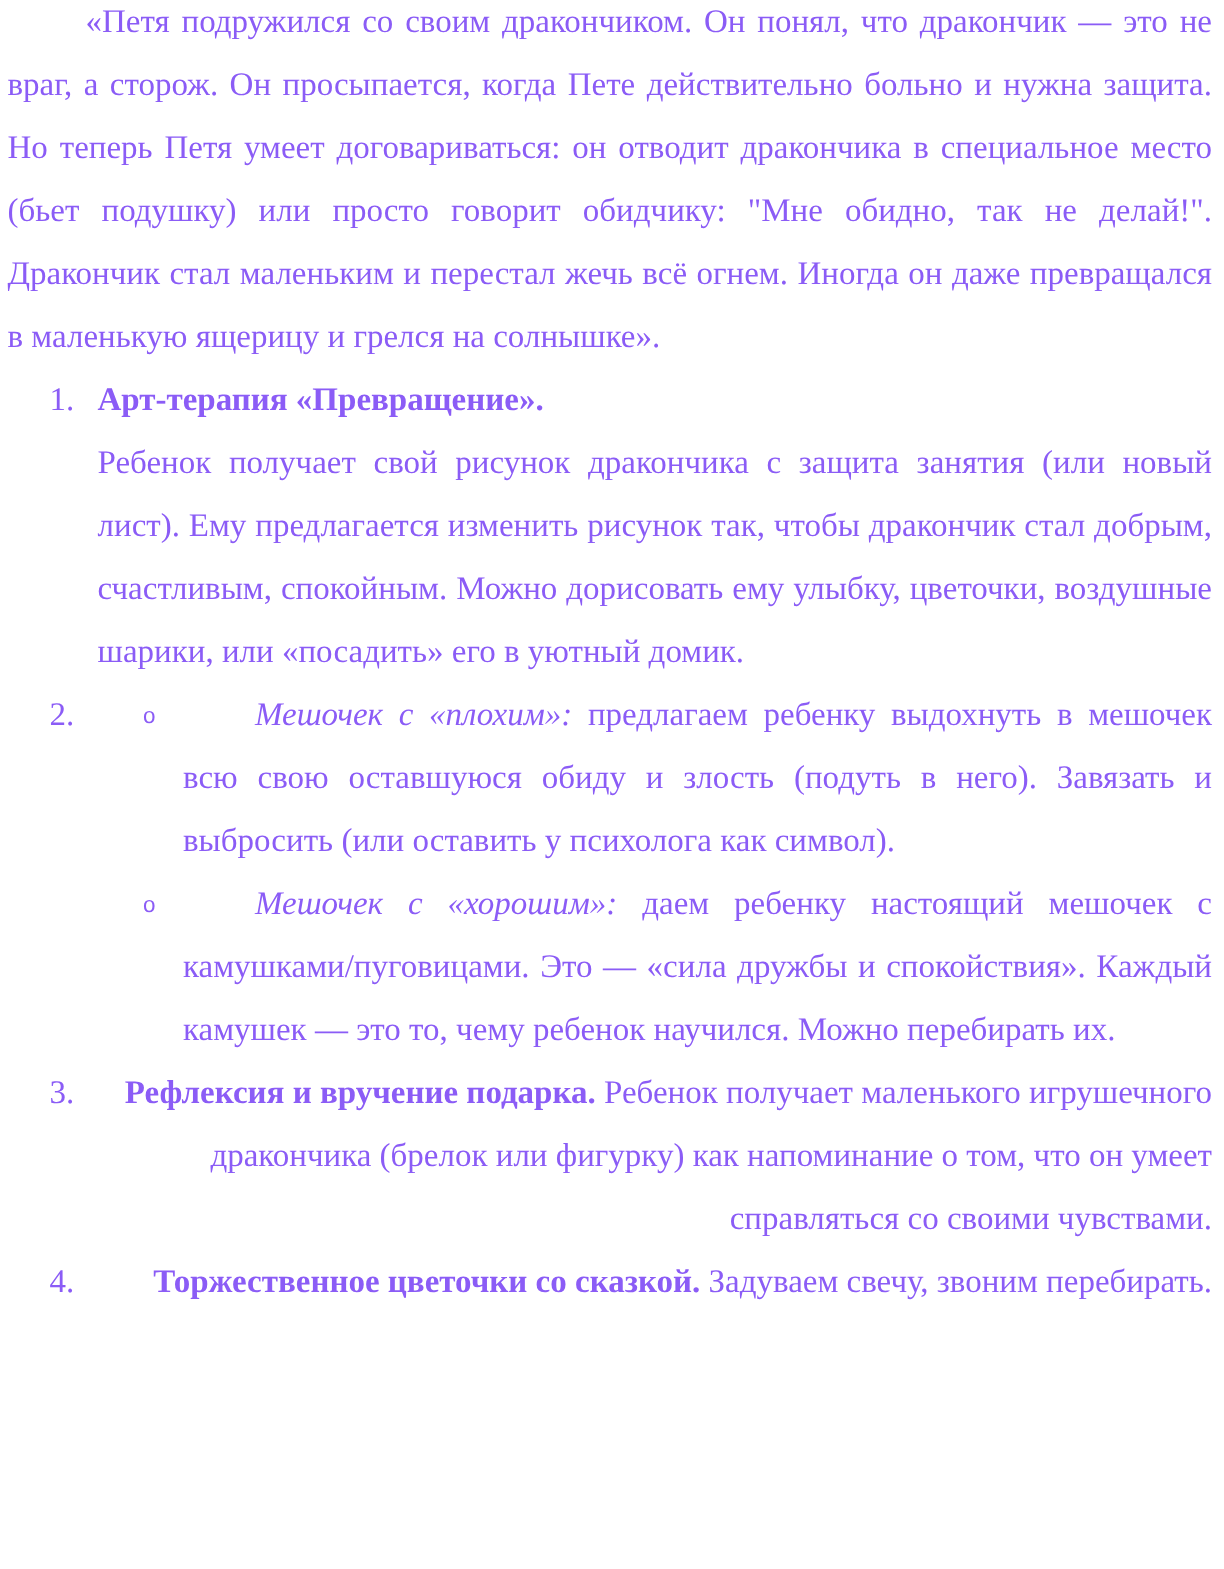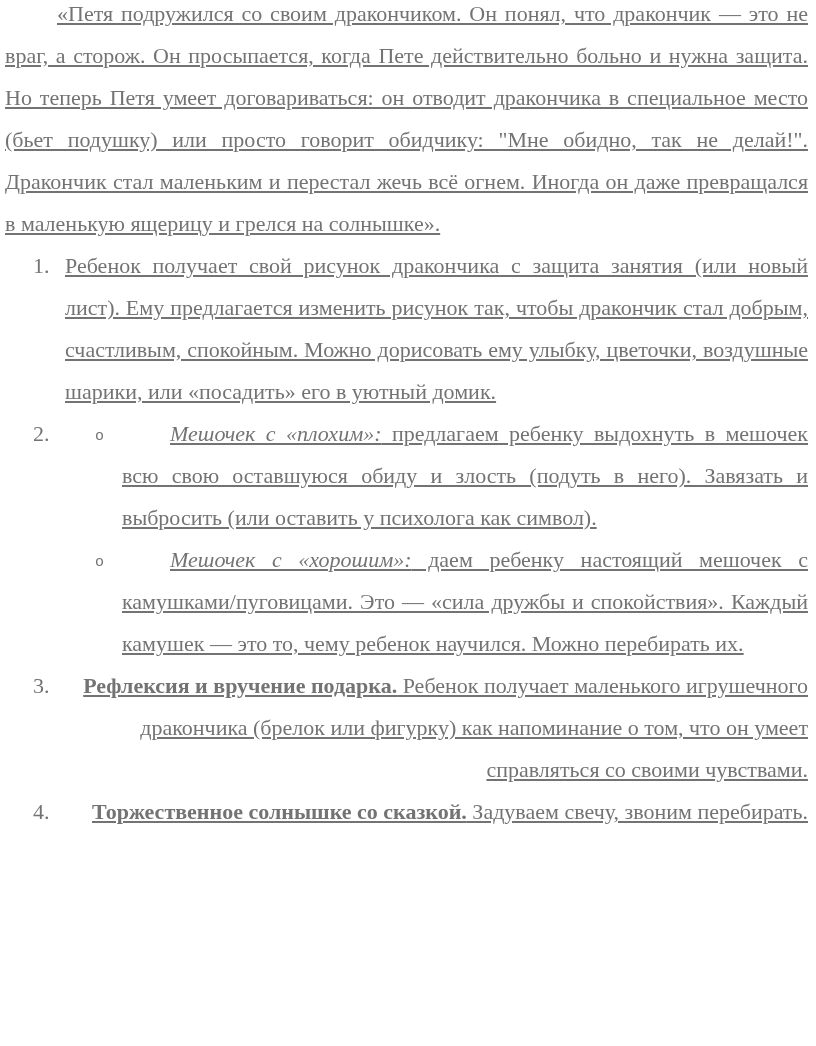--- a/index.html
+++ b/index.html
@@ -7,25 +7,24 @@
     padding: 0;
     background: #ffffff;
   }
   .page {
     position: relative;
     box-sizing: border-box;
     width: 816px;
     height: 1046px;
     overflow: hidden;
     background: #ffffff;
-    color: #737373;
+    color: #8b5cf6;
     font-family: "Liberation Serif", serif;
     font-size: 22px;
     line-height: 42px;
-    text-decoration: underline;
   }
   .page-inner {
     padding: 0 8px 0 5px;
   }
   .intro {
     margin: -7px 0 0 0;
     text-align: justify;
     text-indent: 52px;
   }
   .list {
@@ -83,20 +82,21 @@
 <div class="page">
   <div class="page-inner">
 
     <p class="intro">«Петя подружился со своим дракончиком. Он понял, что дракончик — это не враг, а сторож. Он просыпается, когда Пете действительно больно и нужна защита. Но теперь Петя умеет договариваться: он отводит дракончика в специальное место (бьет подушку) или просто говорит обидчику: "Мне обидно, так не делай!". Дракончик стал маленьким и перестал жечь всё огнем. Иногда он даже превращался в маленькую ящерицу и грелся на солнышке».</p>
 
     <div class="list">
 
       <div class="li">
         <span class="num">1.</span>
         <div class="content">
+          <div class="heading">Арт-терапия «Превращение».</div>
           <p class="body-just">Ребенок получает свой рисунок дракончика с защита занятия (или новый лист). Ему предлагается изменить рисунок так, чтобы дракончик стал добрым, счастливым, спокойным. Можно дорисовать ему улыбку, цветочки, воздушные шарики, или «посадить» его в уютный домик.</p>
         </div>
       </div>
 
       <div class="li">
         <span class="num">2.</span>
         <div class="content">
 
           <div class="sub">
             <span class="marker">o</span>
@@ -114,19 +114,19 @@
       <div class="li">
         <span class="num">3.</span>
         <div class="content">
           <p class="body-left"><span class="bold-inline">Рефлексия и вручение подарка.</span><span> Ребенок получает маленького игрушечного дракончика (брелок или фигурку) как напоминание о том, что он умеет справляться со своими чувствами.</span></p>
         </div>
       </div>
 
       <div class="li">
         <span class="num">4.</span>
         <div class="content">
-          <p class="body-left"><span class="bold-inline">Торжественное солнышке со сказкой.</span><span> Задуваем свечу, звоним перебирать.</span></p>
+          <p class="body-left"><span class="bold-inline">Торжественное цветочки со сказкой.</span><span> Задуваем свечу, звоним перебирать.</span></p>
         </div>
       </div>
 
     </div>
   </div>
 </div>
 
 </body></html>

